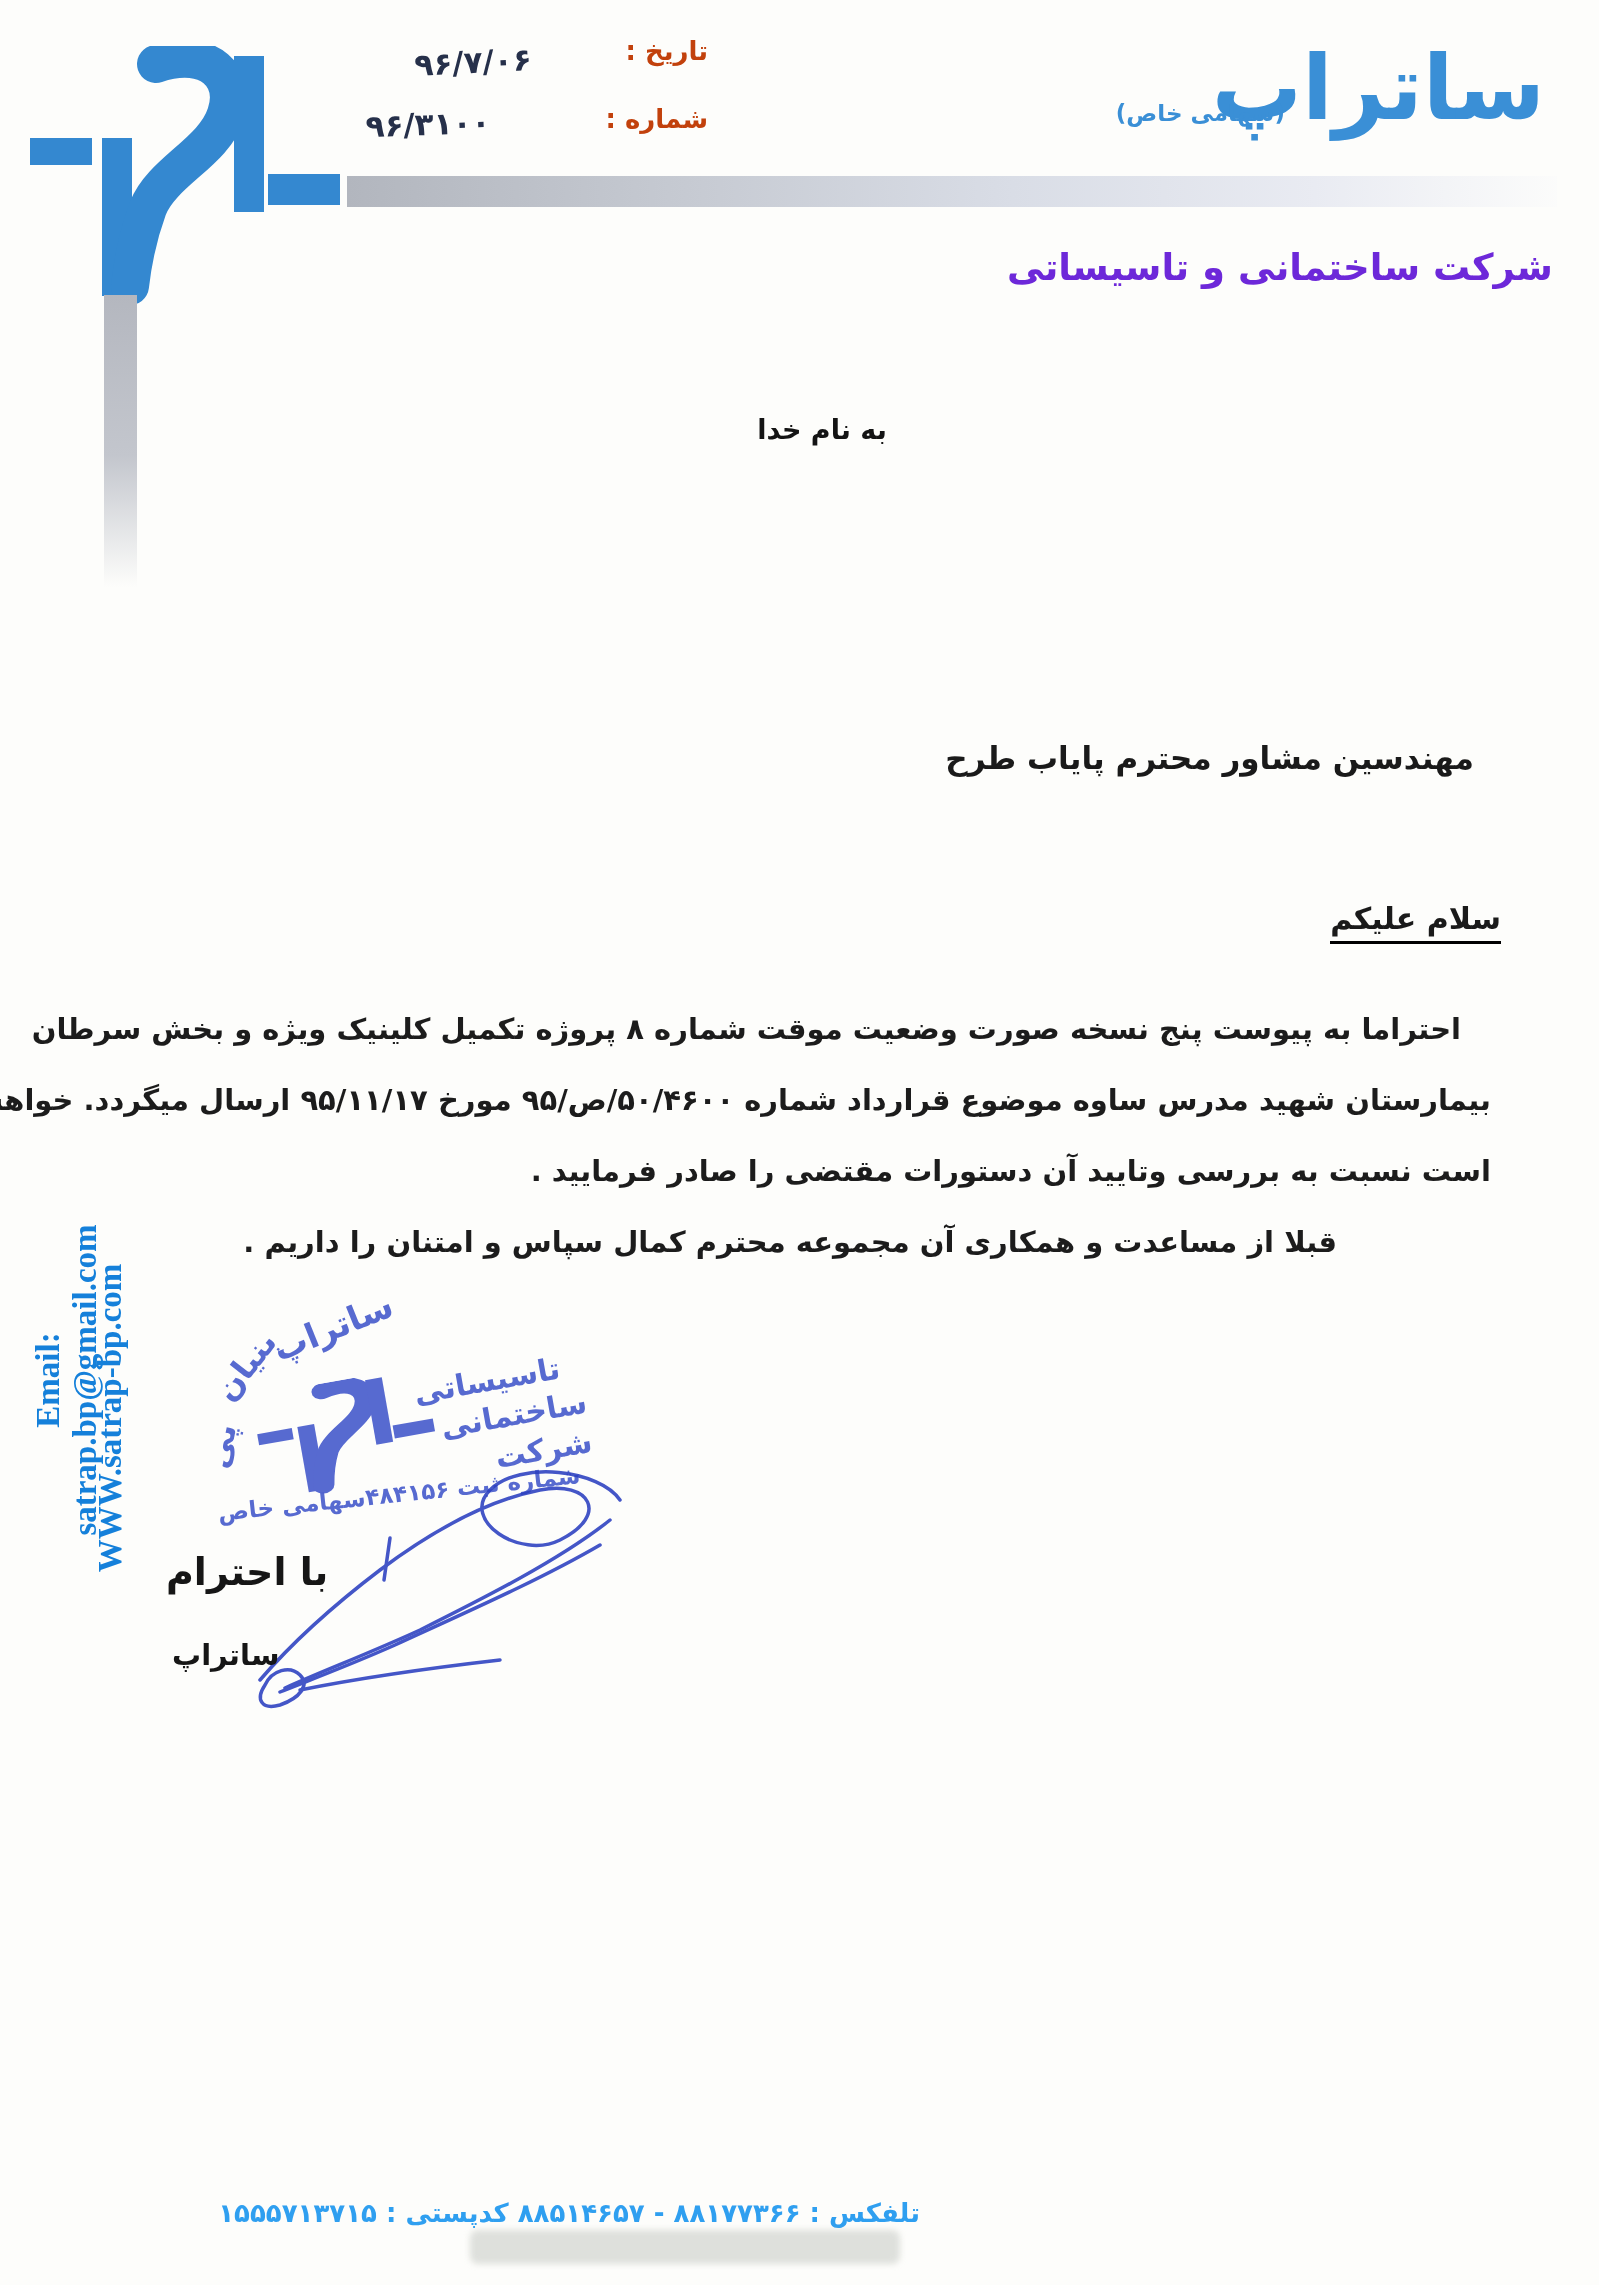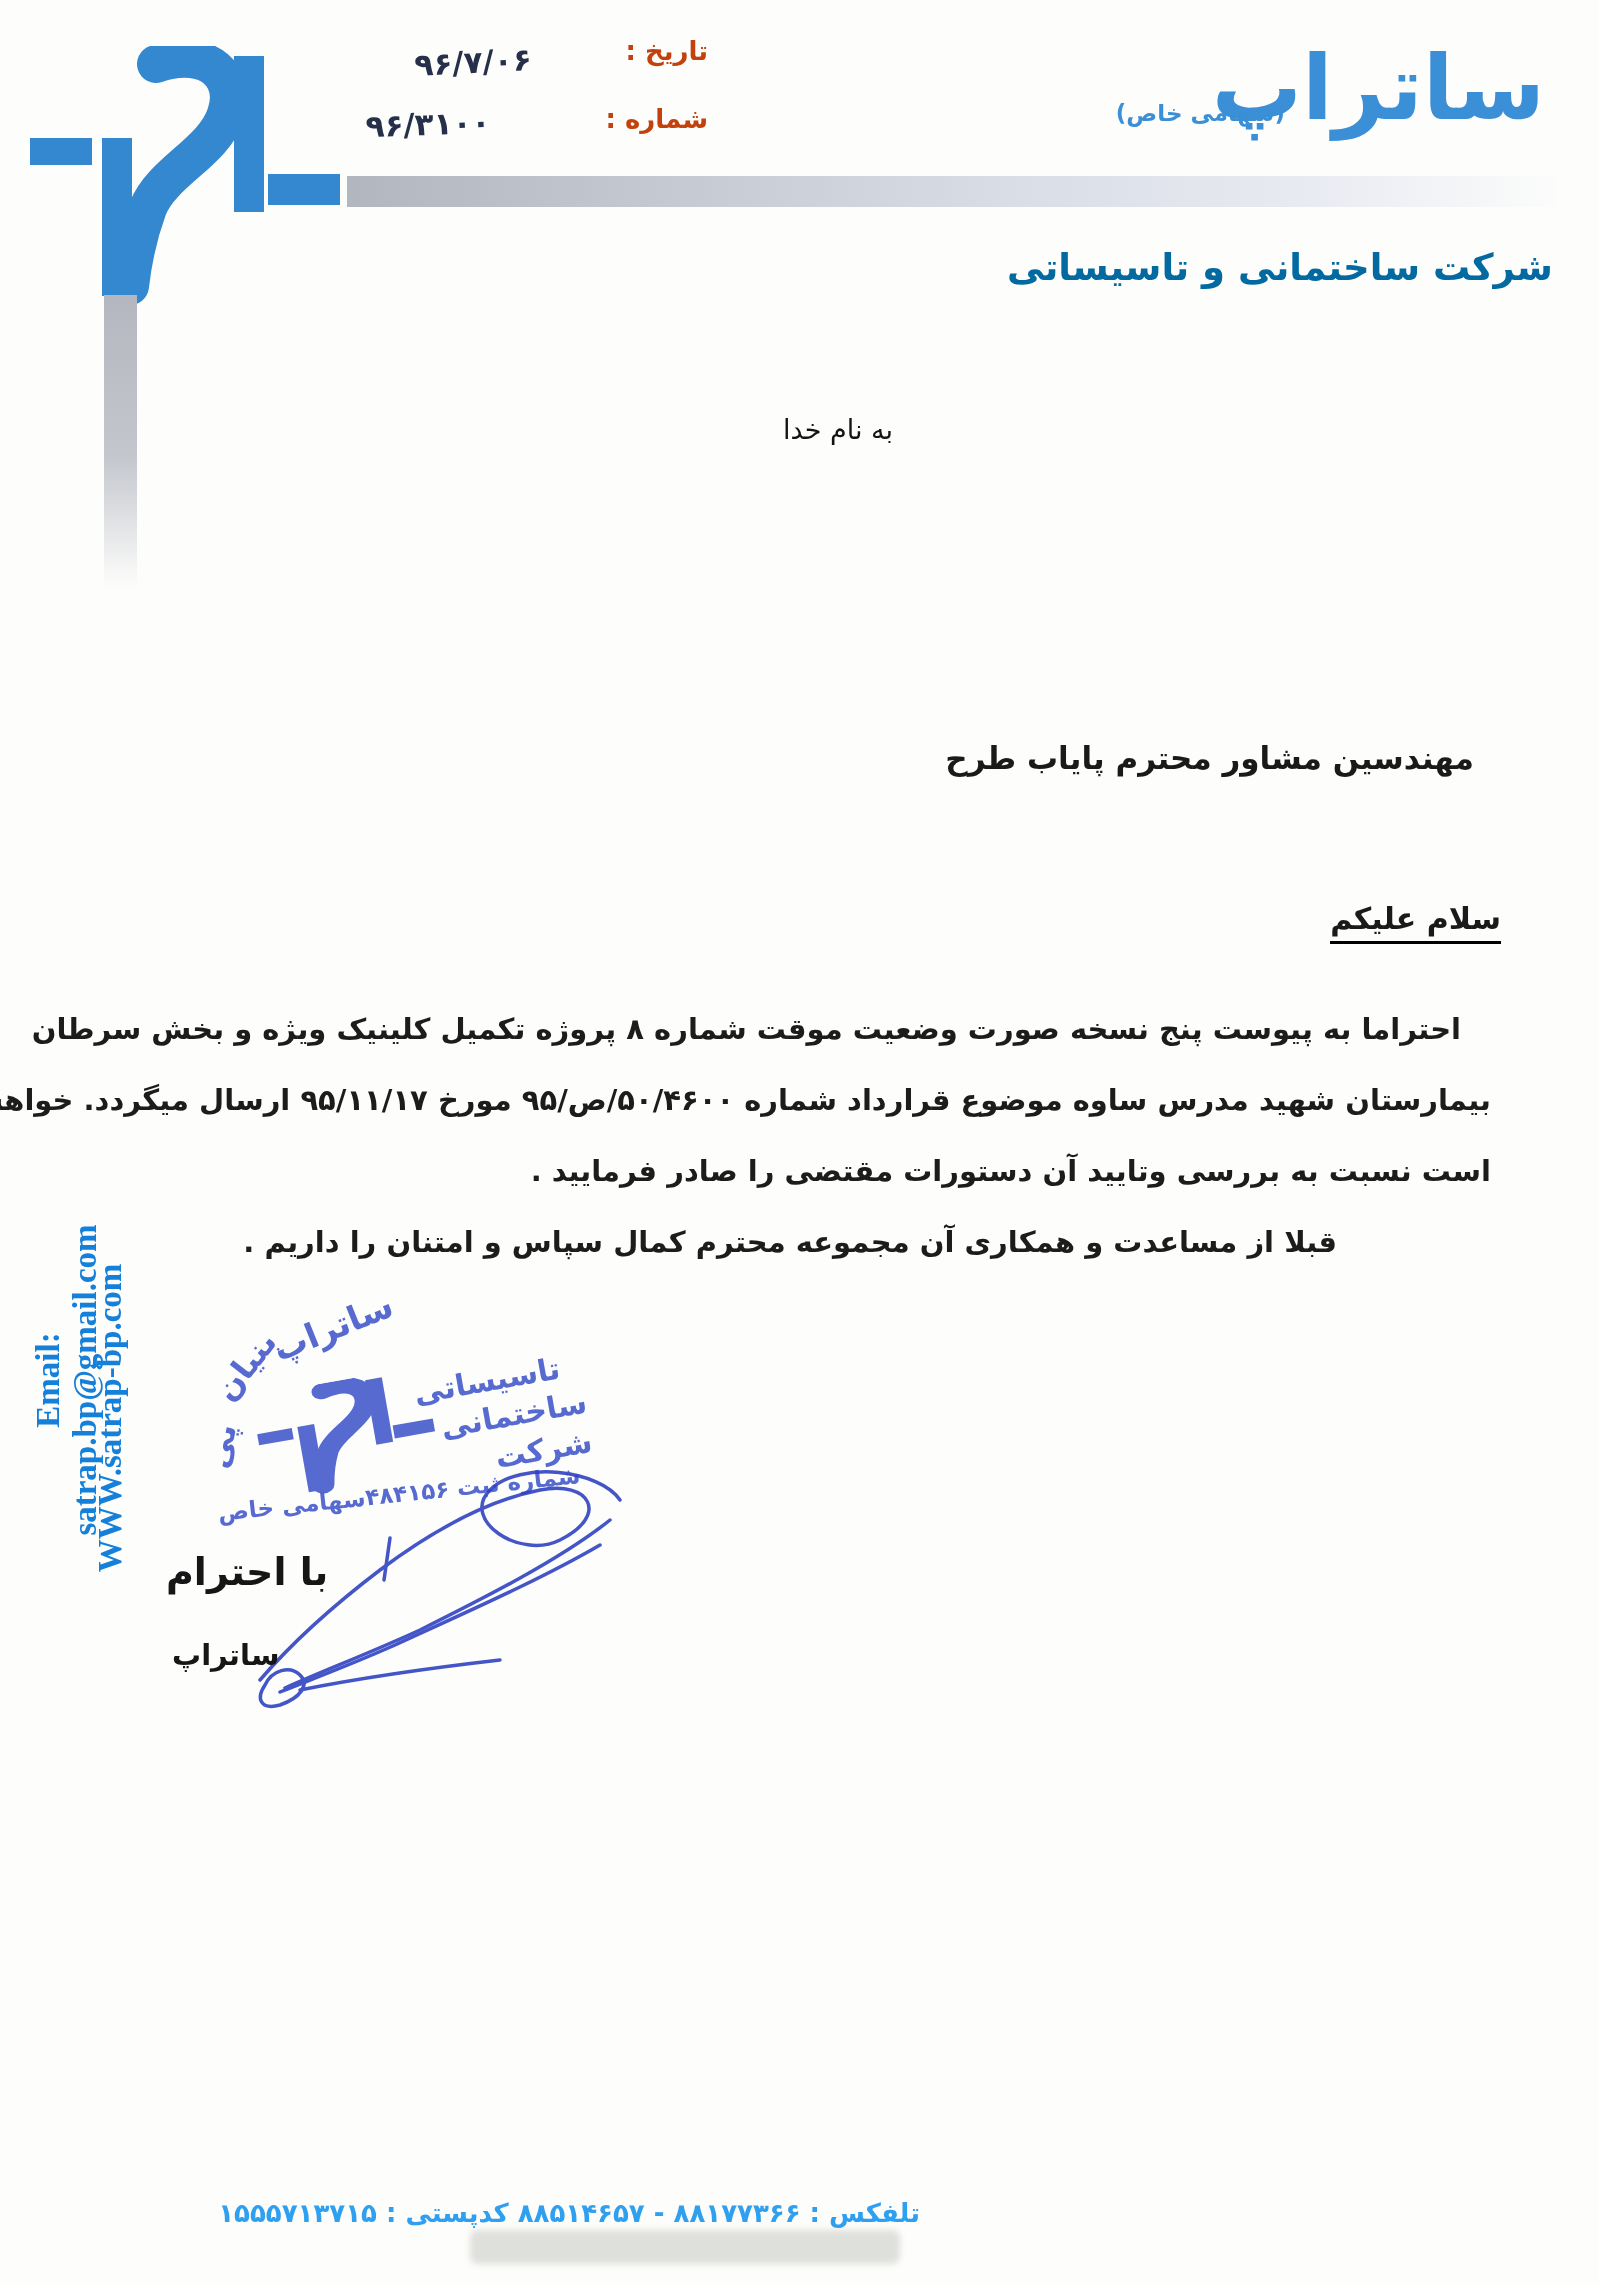--- a/index.html
+++ b/index.html
@@ -18,26 +18,26 @@
   .gray-bar-h{
     left:347px;top:176px;width:1210px;height:31px;
     background:linear-gradient(to right,#b2b6be 0%,#c6cad2 28%,#d9dde6 55%,#e9ebf2 80%,rgba(247,248,251,0.25) 100%);
   }
   .gray-bar-v{
     left:104px;top:295px;width:33px;height:292px;
     background:linear-gradient(to bottom,#b4b7bf 0%,#c3c6cd 55%,rgba(232,234,239,0) 100%);
   }
   .brand-name{right:54px;top:38px;font-size:90px;font-weight:bold;color:#3a8fd6;line-height:1.1;}
   .brand-type{right:314px;top:100px;font-size:23px;font-weight:bold;color:#3a8fd6;}
-  .brand-tagline{right:46px;top:246px;font-size:37px;font-weight:bold;color:#0369a1;margin-left:12px;}
+  .brand-tagline{right:46px;top:246px;font-size:37px;font-weight:bold;color:#6d28d9;margin-left:12px;}
   .hdr-label{font-size:26px;font-weight:bold;color:#c2410c;width:128px;text-align:right;}
   .hdr-value{font-size:31px;font-weight:bold;color:#26304a;width:160px;text-align:center;letter-spacing:2px;}
 
   
-  .bism{left:688px;top:414px;width:300px;text-align:center;font-size:27px;font-weight:normal;color:#141414;}
+  .bism{left:672px;top:414px;width:300px;text-align:center;font-size:27px;font-weight:bold;color:#141414;}
   .addressee{right:125px;top:740px;font-size:31px;font-weight:bold;color:#1a1a1a;}
   .salam{right:98px;top:901px;font-size:30px;font-weight:bold;color:#1a1a1a;border-bottom:3px solid #000000;padding-bottom:5px;}
   .bodyline{font-size:29px;font-weight:600;color:#1c1c1c;}
 
   
   .stamp{left:195px;top:1295px;width:400px;height:230px;color:#4a5ecd;}
   .stamp .s-word{position:absolute;font-weight:bold;color:#4a5ecd;opacity:.92;}
   .stamp-logo{opacity:.92;}
 
   

